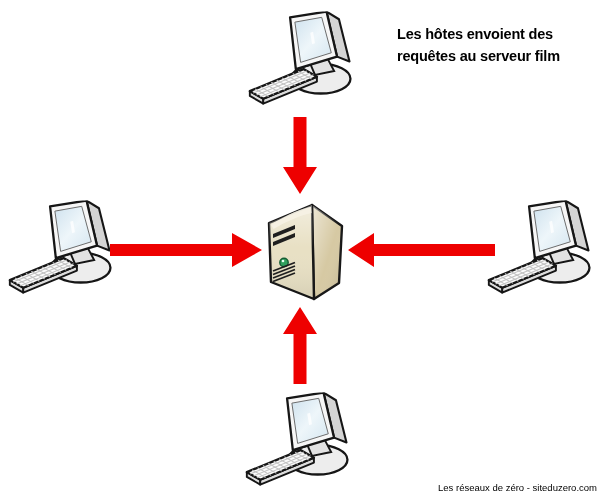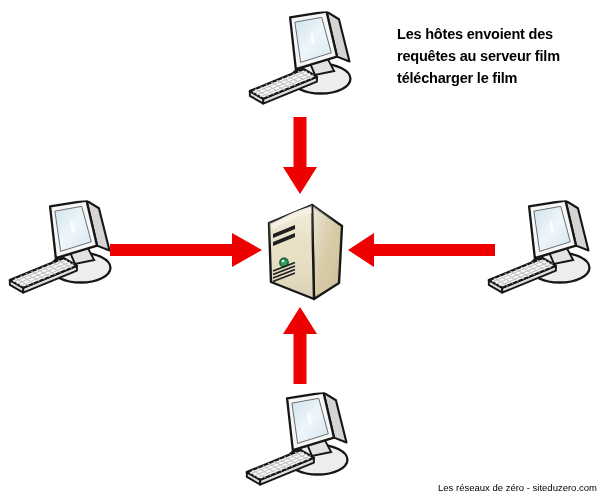--- a/index.html
+++ b/index.html
@@ -153,18 +153,17 @@
 
   <div class="arrow" style="left:280px;top:304px;">
     <svg width="40" height="80" viewBox="0 0 40 80">
       <polygon points="13.5,80 26.5,80 26.5,30 37,30 20,3 3,30 13.5,30" fill="#ee0000"></polygon>
     </svg>
   </div>
 
   <div class="annotation">
     <div>Les hôtes envoient des</div>
     <div>requêtes au serveur film</div>
-    <div>télécharger le film</div>
   </div>
 
   <div class="credit">Les réseaux de zéro - siteduzero.com</div>
 
 </div>
 
 </body></html>

